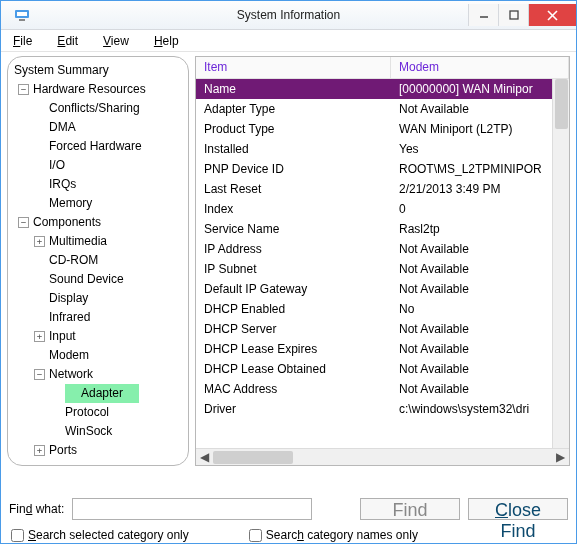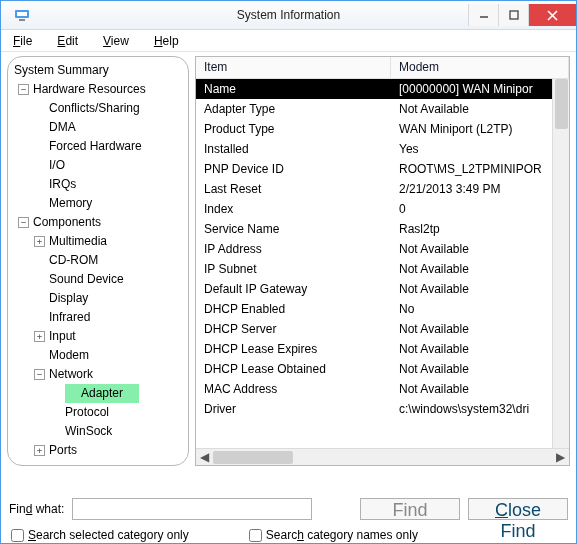--- a/index.html
+++ b/index.html
@@ -100,37 +100,37 @@
   .noexp { width: 15px; display:inline-block; }
   .selected {
     background: #86efac;
     padding: 0 16px;
   }
   .list-header {
     height: 22px;
     display:flex;
     border-bottom: 1px solid #e2e2e2;
     background: #fafafa;
-    color:#0f172a;
+    color:#6d28d9;
     font-weight: normal;
   }
   .list-header > div {
     padding: 3px 8px;
     border-right: 1px solid #e2e2e2;
   }
   .col-item { width: 195px; }
   .col-value { flex: 1; }
   .list-body { flex:1; overflow:hidden; position:relative;}
   .list-row {
     display:flex;
     height: 20px;
     align-items:center;
   }
   .list-row > div { padding: 0 8px; white-space:nowrap; overflow:hidden;}
-  .list-row.sel { background:#000000; color:#fff; }
+  .list-row.sel { background:#701a75; color:#fff; }
   .hscroll {
     height: 17px;
     background:#f0f0f0;
     border-top:1px solid #dcdcdc;
     display:flex;
     align-items:center;
   }
   .hscroll .arrow {
     width:17px; height:17px;
     display:flex; align-items:center; justify-content:center;

